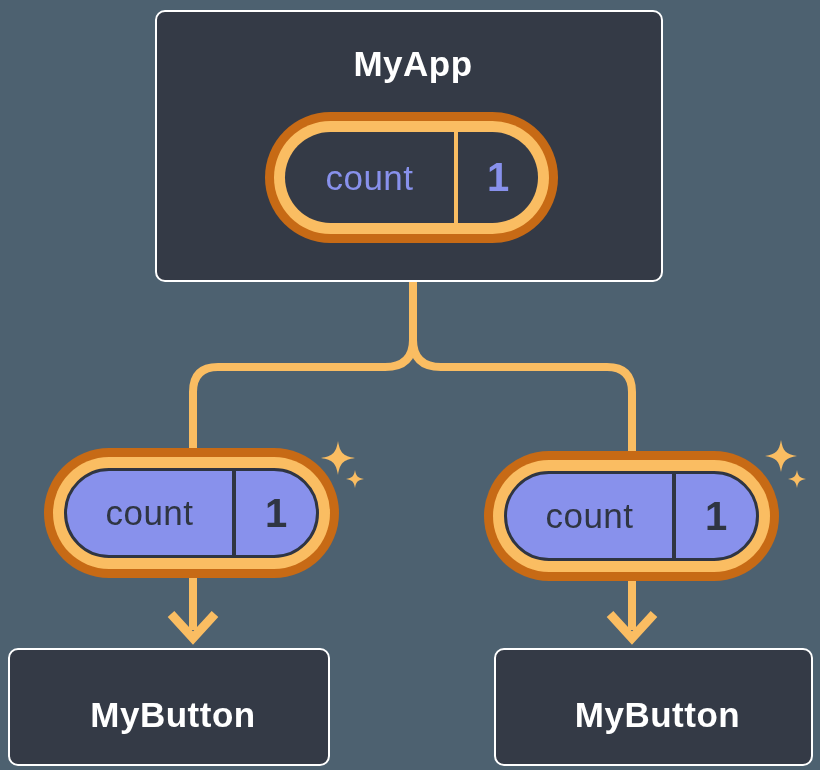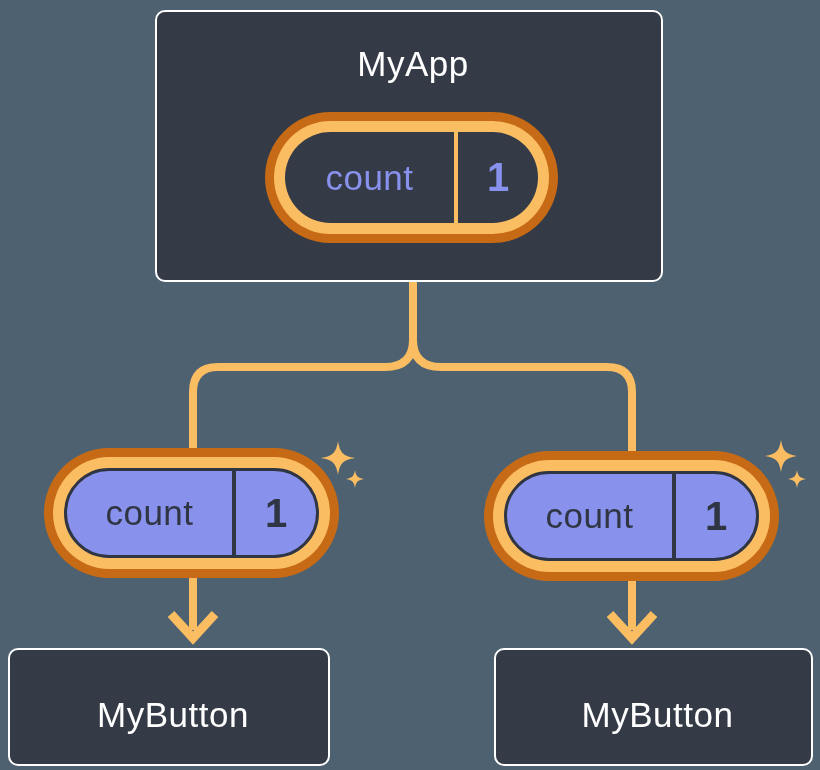--- a/index.html
+++ b/index.html
@@ -40,21 +40,21 @@
     border-radius: 10px;
     z-index: 2;
   }
   .card-root { left: 155px; top: 10px; width: 508px; height: 272px; }
   .card-child-left  { left: 8px;   top: 648px; width: 322px; height: 118px; }
   .card-child-right { left: 494px; top: 648px; width: 319px; height: 118px; }
 
   .card-title {
     color: var(--text-light, #FFFFFF);
     font-size: 35px;
-    font-weight: 400;
+    font-weight: 700;
     text-align: center;
     letter-spacing: 0.5px;
     padding-left: 8px;
   }
   .card-root .card-title { margin-top: 32px; }
   .card-child-left .card-title,
   .card-child-right .card-title {
     display: flex; align-items: center; justify-content: center;
     height: 100%; margin: 8px;
   }

